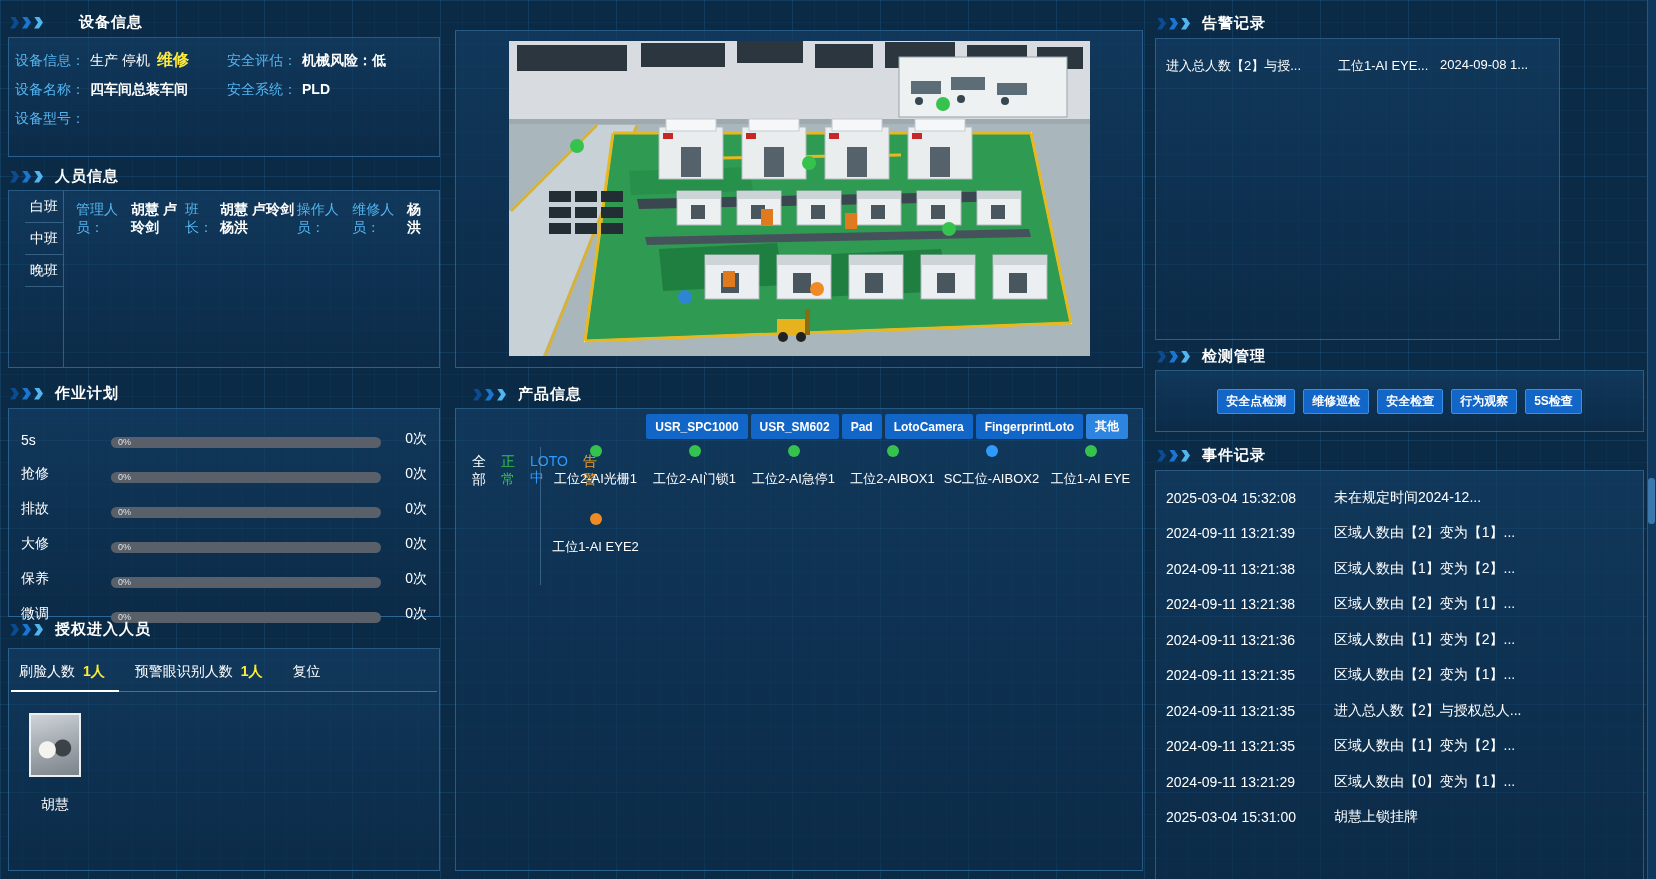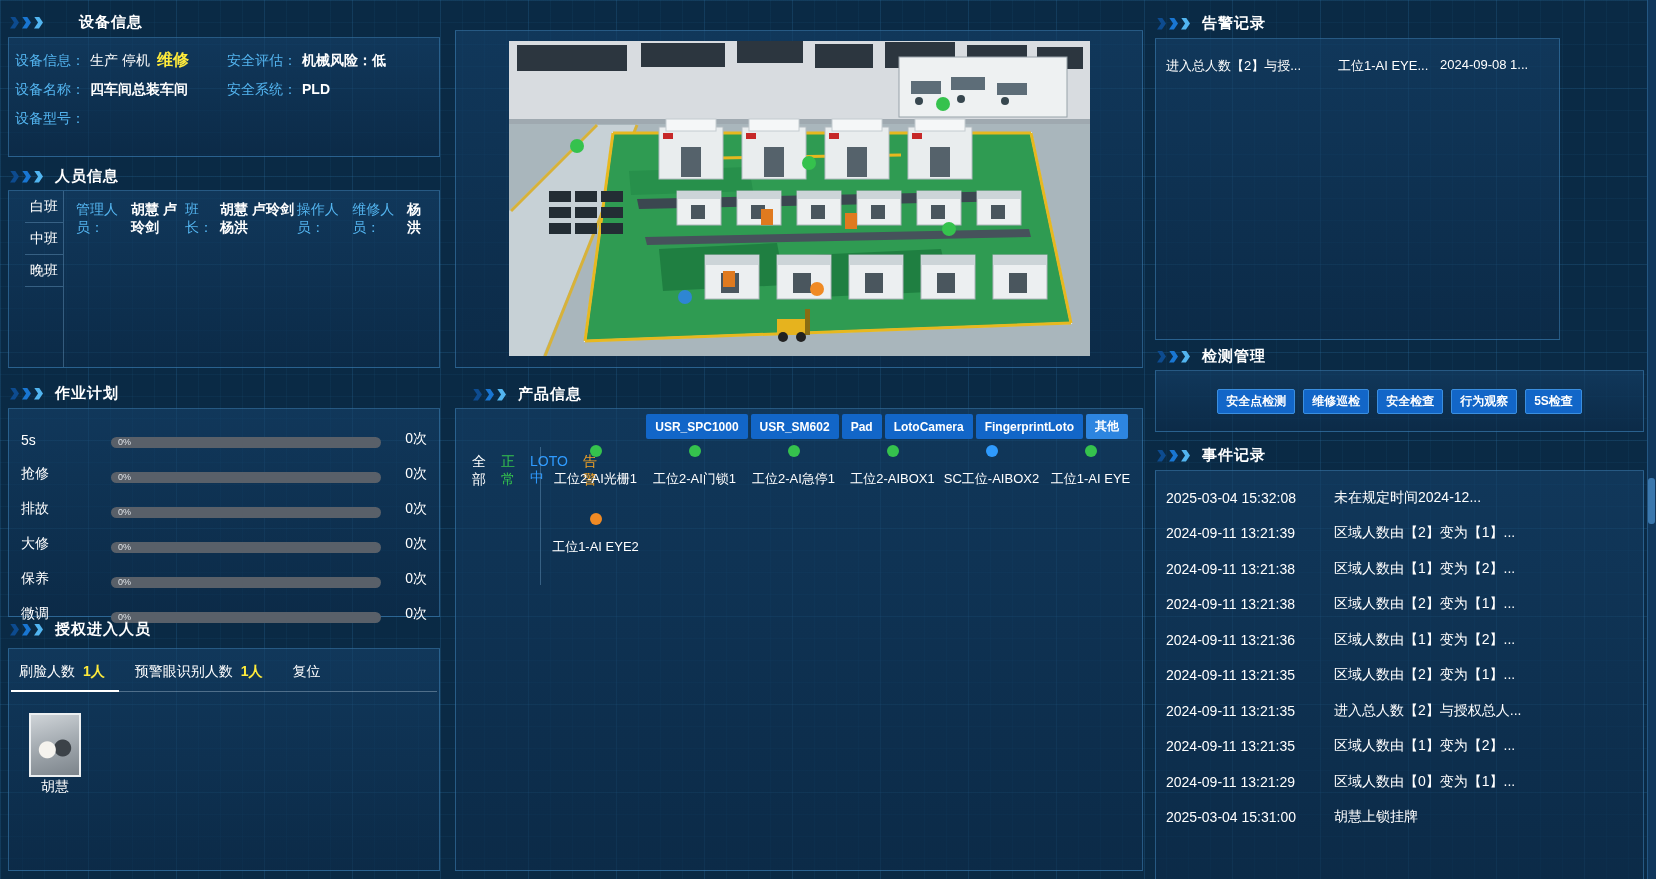--- a/index.html
+++ b/index.html
@@ -43,21 +43,21 @@
   .wp-row{display:flex;align-items:flex-end;gap:12px;}
   .wp-label{width:78px;font-size:14px;}
   .wp-bar{flex:1;height:11px;background:#596069;border-radius:6px;display:flex;align-items:center;}
   .wp-pct{font-size:9px;color:#dfe3e7;padding-left:7px;line-height:1;}
   .wp-count{width:34px;text-align:right;font-size:14px;}
   
   .auth-tabs{display:flex;align-items:center;gap:30px;margin:0 2px;padding:14px 8px 10px;border-bottom:1px solid rgba(200,220,235,0.35);position:relative;}
   .tab-group{display:flex;gap:8px;align-items:center;font-size:14px;cursor:pointer;}
   .count{color:#ffeb3b;font-weight:700;}
   .tab-ind{position:absolute;left:0;bottom:-1px;width:108px;height:2px;background:#fff;}
-  .person{position:absolute;left:20px;top:64px;display:flex;flex-direction:column;align-items:center;gap:1px;cursor:pointer;}
+  .person{position:absolute;left:20px;top:64px;display:flex;flex-direction:column;align-items:center;gap:19px;cursor:pointer;}
   .photo{width:48px;height:60px;border:2px solid #eceff1;
     background-image:
       radial-gradient(circle at 34% 58%, #f5f3ee 0 8px, rgba(0,0,0,0) 9px),
       radial-gradient(circle at 66% 55%, #3c4248 0 8px, rgba(0,0,0,0) 9px),
       linear-gradient(165deg,#cfd4d8 0%,#a6adb3 45%,#7c848b 100%);}
   .pname{font-size:14px;}
   
   .factory{display:block;margin:10px auto 0;}
   
   .pbtn-row{position:absolute;right:14px;top:5px;display:flex;gap:3px;}

